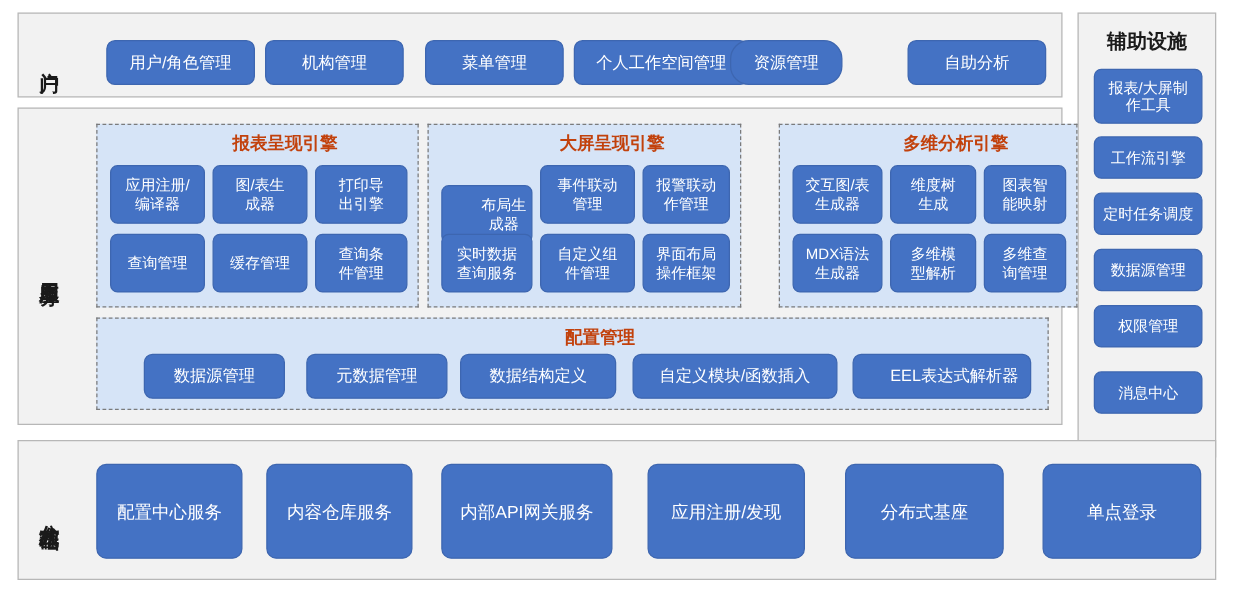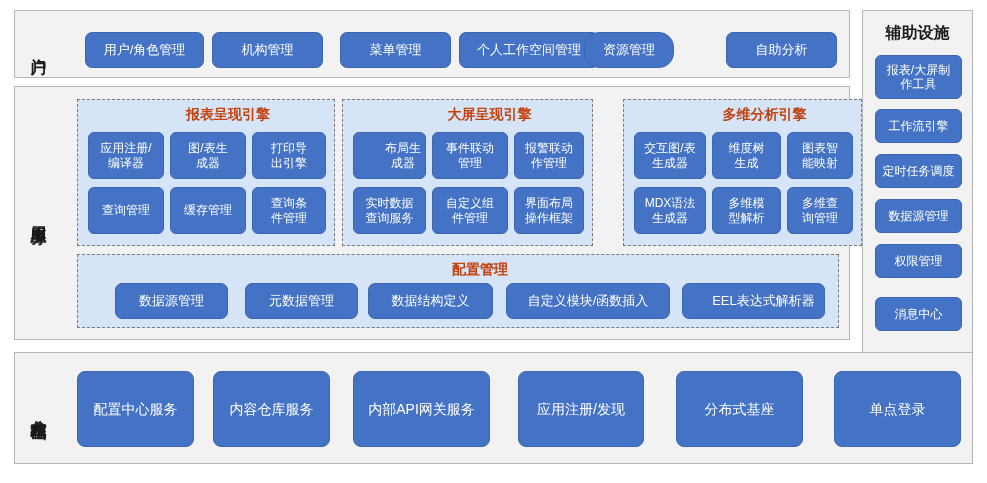--- a/index.html
+++ b/index.html
@@ -127,21 +127,21 @@
 
       <div class="btn sm" style="left:10px; top:87px; width:76px; height:47px;">查询管理</div>
       <div class="btn sm" style="left:92px; top:87px; width:76px; height:47px;">缓存管理</div>
       <div class="btn sm" style="left:174px; top:87px; width:74px; height:47px;">查询条
 件管理</div>
     </div>
 
     <div class="group" style="left:327px; top:12px; width:251px; height:147px;">
       <div class="group-title">大屏呈现引擎</div>
 
-      <div class="btn sm" style="left:10px; top:32px; width:73px; height:47px;padding-left:31px;">布局生
+      <div class="btn sm" style="left:10px; top:48px; width:73px; height:47px;padding-left:31px;">布局生
 成器</div>
       <div class="btn sm" style="left:89px; top:32px; width:76px; height:47px;">事件联动
 管理</div>
       <div class="btn sm" style="left:171px; top:32px; width:70px; height:47px;">报警联动
 作管理</div>
 
       <div class="btn sm" style="left:10px; top:87px; width:73px; height:47px;">实时数据
 查询服务</div>
       <div class="btn sm" style="left:89px; top:87px; width:76px; height:47px;">自定义组
 件管理</div>

